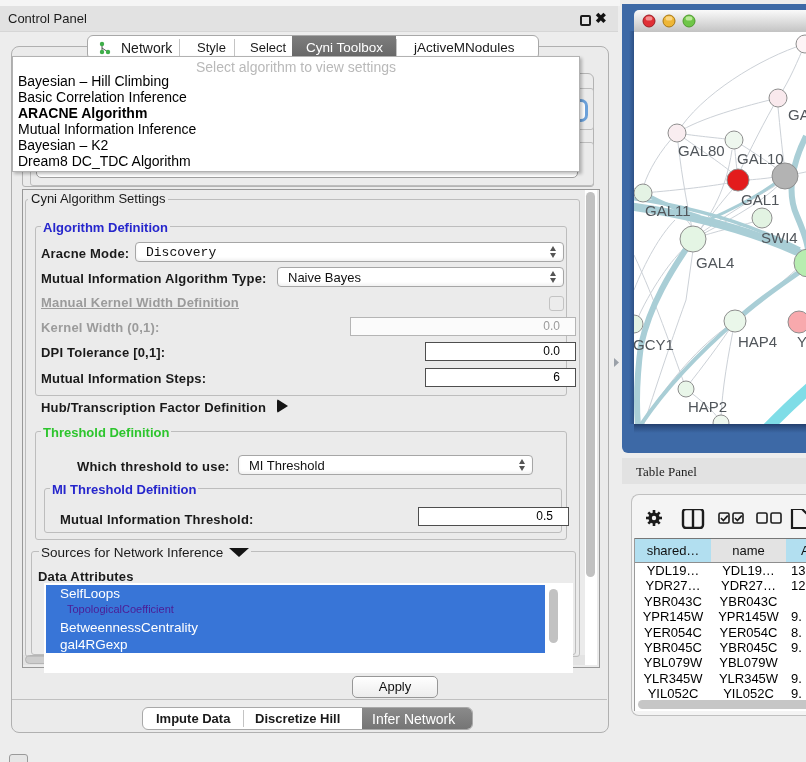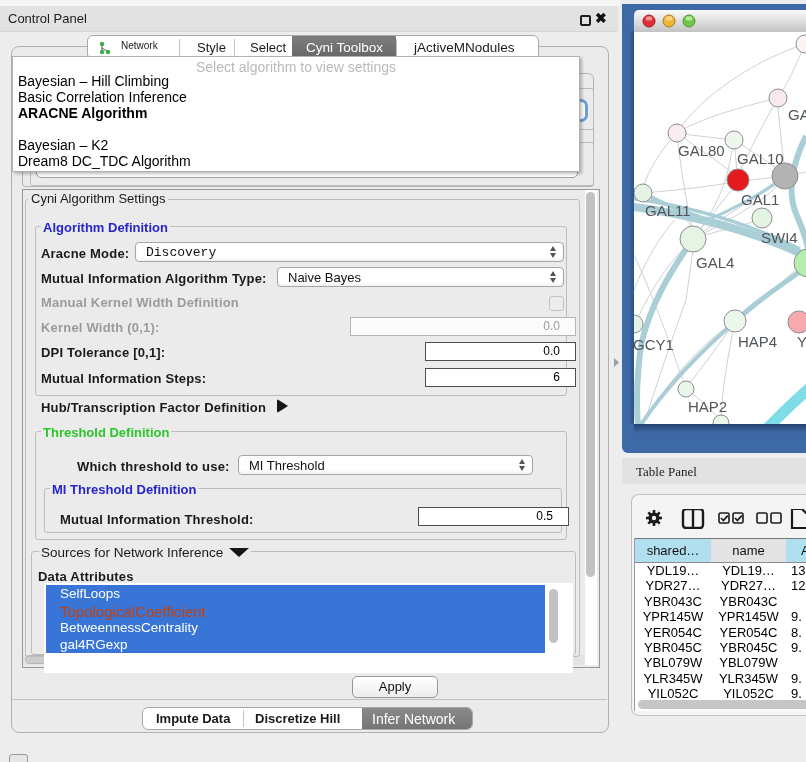--- a/index.html
+++ b/index.html
@@ -41,21 +41,21 @@
 <div class="abs" style="left:36px;top:150px;width:540px;height:26px;border:1px solid #9f9f9f;border-radius:5px;background:#fff;overflow:hidden;">
   <div style="position:absolute;left:8px;top:6px;font-size:13px;color:#9a9a9a;">Algorithm settings on default mode</div>
 </div>
 
 <div class="abs" style="left:87px;top:35px;width:450px;height:23px;background:#fff;border:1px solid #a8a8a8;border-radius:6px;overflow:hidden;">
   <div class="abs" style="left:0;top:0;height:23px;width:204px;"></div>
   <div class="abs" style="left:91px;top:3px;width:1px;height:17px;background:#c4c4c4;"></div>
   <div class="abs" style="left:146px;top:3px;width:1px;height:17px;background:#c4c4c4;"></div>
   <div class="abs" style="left:204px;top:0;width:104px;height:23px;background:linear-gradient(#7d7d7d,#666);"></div>
   <div class="abs" style="left:308px;top:3px;width:1px;height:17px;background:#c4c4c4;"></div>
-  <div class="abs" style="left:33px;top:4px;font-size:10px;color:#1a1a1a;">Network</div>
+  <div class="abs" style="left:33px;top:4px;font-size:14px;color:#1a1a1a;">Network</div>
   <div class="abs" style="left:109px;top:4px;font-size:13px;color:#1a1a1a;">Style</div>
   <div class="abs" style="left:162px;top:4px;font-size:13px;color:#1a1a1a;">Select</div>
   <div class="abs" style="left:218px;top:4px;font-size:13.5px;color:#fff;">Cyni Toolbox</div>
   <div class="abs" style="left:326px;top:4px;font-size:13.5px;color:#1a1a1a;">jActiveMNodules</div>
 
   <svg class="abs" style="left:10px;top:5px;" width="13" height="14" viewBox="0 0 13 14">
     <path d="M4 3 L4 11 M4 7 L10 11" stroke="#555" stroke-width="1" fill="none"></path>
     <circle cx="4" cy="3" r="2.2" fill="#3fae49"></circle>
     <circle cx="4" cy="11" r="2.2" fill="#3fae49"></circle>
     <circle cx="10" cy="11" r="2.2" fill="#3fae49"></circle>
@@ -81,21 +81,21 @@
     <span style="position:absolute;left:10px;top:2px;font-family:Liberation Mono, monospace;">Discovery</span>
     <span class="ar"></span>
   </div>
 
 <div class="lbl abs" style="left:41px;top:271px;">Mutual Information Algorithm Type:</div>
 <div class="combo" style="left:277px;top:267px;width:285px;height:18px;">
     <span style="position:absolute;left:10px;top:2px;">Naive Bayes</span>
     <span class="ar"></span>
   </div>
 
-<div class="lbl abs dis" style="left:41px;top:295px;">Manual Kernel Width Definition</div>
+<div class="lbl abs dis" style="left:41px;top:295px;text-decoration:underline;">Manual Kernel Width Definition</div>
 <div class="abs" style="left:549px;top:296px;width:13px;height:13px;border:1px solid #c3c3c3;border-radius:3px;background:#ececec;"></div>
 
 <div class="lbl abs dis" style="left:41px;top:320px;">Kernel Width (0,1):</div>
 <div class="inp" style="left:350px;top:317px;width:209px;height:17px;border-color:#b5b5b5;background:#fbfbfb;color:#9b9b9b;">0.0</div>
 
 <div class="lbl abs" style="left:41px;top:345px;">DPI Tolerance [0,1]:</div>
 <div class="inp" style="left:425px;top:342px;width:134px;height:17px;">0.0</div>
 
 <div class="lbl abs" style="left:41px;top:371px;">Mutual Information Steps:</div>
 <div class="inp" style="left:425px;top:368px;width:134px;height:17px;">6</div>
@@ -118,21 +118,21 @@
 <div class="lbl abs" style="left:60px;top:512px;">Mutual Information Threshold:</div>
 <div class="inp" style="left:418px;top:507px;width:134px;height:17px;">0.5</div>
 
 <div class="grp" style="left:31px;top:551px;width:543px;height:102px;"></div>
 <div class="abs" style="left:39px;top:545px;background:#ebebeb;padding:0 2px;font-size:13.5px;color:#1a1a1a;">Sources for Network Inference <span style="display:inline-block;width:0;height:0;border-left:10px solid transparent;border-right:10px solid transparent;border-top:9px solid #151515;vertical-align:0px;margin-left:2px;"></span></div>
 <div class="lbl abs" style="left:38px;top:569px;">Data Attributes</div>
 
 <div class="abs" style="left:44px;top:583px;width:529px;height:90px;background:#fff;overflow:hidden;">
   <div style="position:absolute;left:2px;top:2px;width:499px;height:68px;background:#3875d7;"></div>
   <div style="position:absolute;left:16px;top:3px;font-size:13.5px;color:#fff;">SelfLoops</div>
-  <div style="position:absolute;left:16px;top:20px;font-size:15px;color:#c2410c;">TopologicalCoefficient</div>
+  <div style="position:absolute;left:23px;top:20px;font-size:11px;color:#4c1d95;">TopologicalCoefficient</div>
   <div style="position:absolute;left:16px;top:37px;font-size:13.5px;color:#fff;">BetweennessCentrality</div>
   <div style="position:absolute;left:16px;top:54px;font-size:13.5px;color:#fff;">gal4RGexp</div>
   <div style="position:absolute;left:505px;top:6px;width:9px;height:54px;background:#c2c2c2;border-radius:5px;"></div>
 </div>
 
 <div class="abs" style="left:352px;top:676px;width:84px;height:20px;background:linear-gradient(#ffffff,#ececec);border:1px solid #979797;border-radius:5px;text-align:center;font-size:13px;color:#111;line-height:19px;">Apply</div>
 
 <div class="abs" style="left:12px;top:699px;width:595px;height:1px;background:#c0c0c0;"></div>
 
 <div class="abs" style="left:142px;top:707px;width:329px;height:21px;background:#fff;border:1px solid #a8a8a8;border-radius:6px;overflow:hidden;">
@@ -145,20 +145,21 @@
 
 <div class="abs" style="left:9px;top:754px;width:17px;height:8px;border:1px solid #9a9a9a;border-radius:3px 3px 0 0;background:#e6e6e6;"></div>
 
 <div class="abs" style="left:614px;top:358px;width:5px;height:9px;background:#9aa0a8;clip-path:polygon(0 0,100% 50%,0 100%);"></div>
 
 <div class="abs" style="left:12px;top:56px;width:566px;height:114px;background:#fff;border:1px solid #b2b2b2;box-shadow:2px 2px 3px rgba(0,0,0,0.25);z-index:50;">
   <div style="position:absolute;left:0;top:2px;width:100%;text-align:center;font-size:14px;color:#b9b9b9;">Select algorithm to view settings</div>
   <div style="position:absolute;left:5px;top:16px;font-size:14px;color:#000;">Bayesian – Hill Climbing</div>
   <div style="position:absolute;left:5px;top:32px;font-size:14px;color:#000;">Basic Correlation Inference</div>
   <div style="position:absolute;left:5px;top:48px;font-size:14px;font-weight:bold;color:#000;">ARACNE Algorithm</div>
+  <div style="position:absolute;left:5px;top:64px;font-size:14px;color:#000;">Mutual Information Inference</div>
   <div style="position:absolute;left:5px;top:80px;font-size:14px;color:#000;">Bayesian – K2</div>
   <div style="position:absolute;left:5px;top:96px;font-size:14px;color:#000;">Dream8 DC_TDC Algorithm</div>
 </div>
 
 <div class="abs" style="left:622px;top:4px;width:184px;height:449px;background:#3d69a6;border-radius:0 0 0 6px;"></div>
 
 <div class="abs" style="left:634px;top:10px;width:172px;height:22px;background:linear-gradient(#fafafa 0%,#dcdcdc 55%,#c3c3c3 100%);border-bottom:1px solid #828282;border-radius:5px 0 0 0;"></div>
 
 <svg class="abs" style="left:641px;top:13px;" width="60" height="16" viewBox="0 0 60 16">
   <circle cx="8" cy="8" r="6" fill="#e02f35" stroke="#9c1d24" stroke-width="1"></circle>

